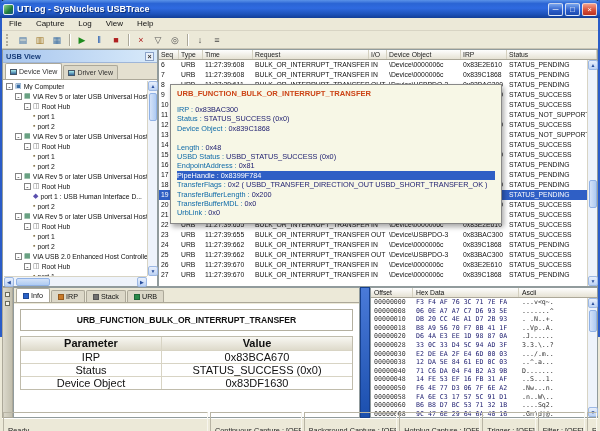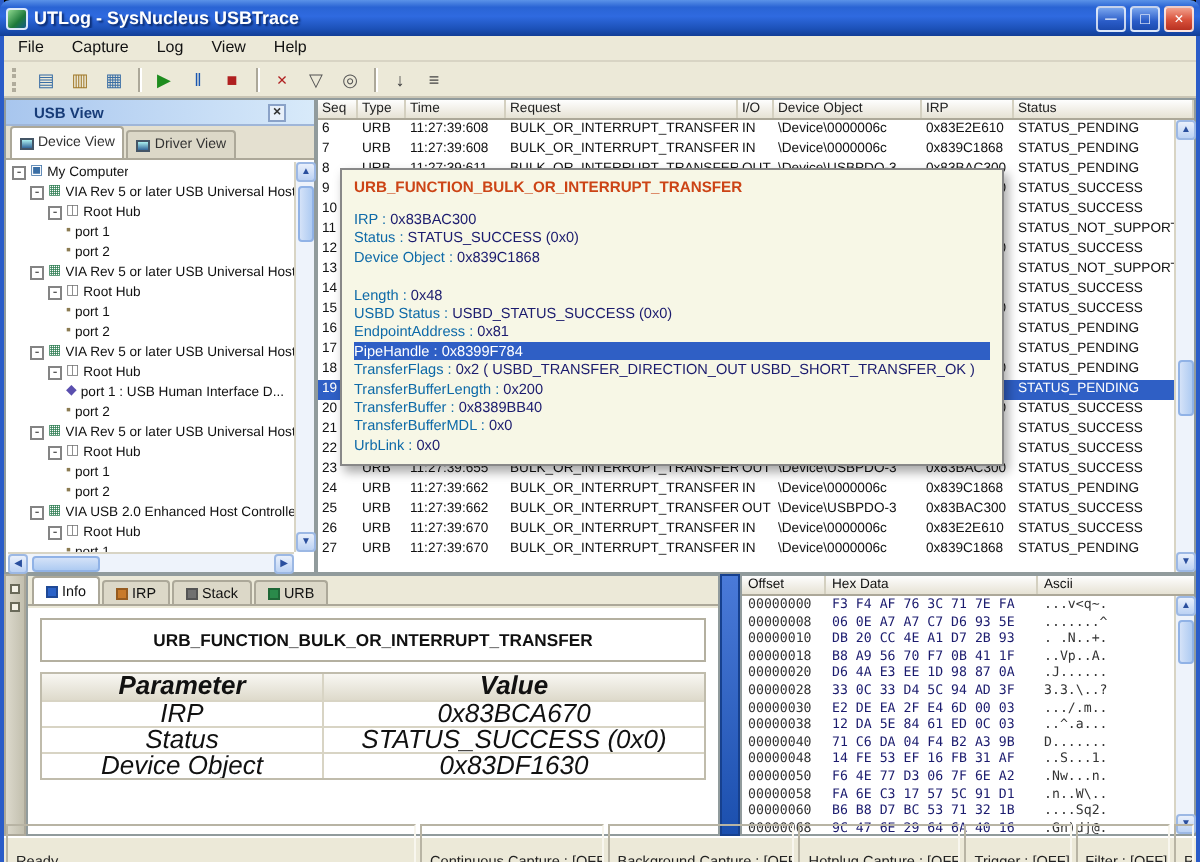--- a/index.html
+++ b/index.html
@@ -1,19 +1,19 @@
 <!DOCTYPE html>
 <html><head>
 <meta charset="utf-8">
 <style>
   * { margin:0; padding:0; box-sizing:border-box; }
   html,body { width:600px; height:431px; overflow:hidden; }
   body { font-family:"Liberation Sans", sans-serif; font-size:8px; color:#111; background:#ece9d8; }
 
-  .window { position:relative; width:600px; height:431px; background:#000000;
+  .window { position:relative; width:600px; height:337px; background:#000000;
             box-shadow: inset 2px 0 0 #2a5cc8, inset -2px 0 0 #2a5cc8, inset 0 -2px 0 #2a5cc8; }
 
   
   .titlebar { position:absolute; top:0; left:0; width:600px; height:18px;
     background:linear-gradient(180deg,#5b93e8 0%,#2a64d4 20%,#2f6ae0 45%,#1c51b8 80%,#123e96 100%);
     border-radius:5px 5px 0 0; display:flex; align-items:center; padding:0 3px; }
   .app-icon { width:11px; height:11px; margin-right:3px; border:1px solid #dce8fa; border-radius:2px;
     background:linear-gradient(135deg,#8fd98f,#1e7a3a 60%,#145a8a); }
   .title-text { color:#fff; font-weight:bold; font-size:9px; text-shadow:1px 1px 1px #0a2a6e; flex:1;
     white-space:nowrap; overflow:hidden; }
@@ -35,21 +35,21 @@
     font-size:9px; border:1px solid transparent; border-radius:2px; }
   .tb-sep { width:1px; height:12px; background:#aca899; margin:0 3px; box-shadow:1px 0 0 #fff; }
 
   
   .main { position:absolute; top:49px; left:2px; right:2px; height:238px; }
 
   
   .usbview { position:absolute; left:0; top:0; width:156px; height:238px;
     border:1px solid #919b9c; background:#fff; }
   .panel-caption { height:13px; display:flex; align-items:center; justify-content:space-between;
-    padding:0 14px; font-size:7.5px; font-weight:bold; color:#173c78;
+    padding:0 3px; font-size:7.5px; font-weight:bold; color:#173c78;
     background:linear-gradient(90deg,#a8c6ee,#d8eafA); border-bottom:1px solid #9fb6d8; }
   .cap-close { width:9px; height:9px; line-height:8px; text-align:center; border:1px solid #8aa2c8;
     background:#e8f0fa; color:#333; font-size:7px; }
   .view-tabs { height:17px; background:#e4e0d0; display:flex; align-items:flex-end; padding-left:2px;
     border-bottom:1px solid #aca899; }
   .vtab { display:inline-flex; align-items:center; gap:2px; height:14px; padding:0 4px;
     border:1px solid #aca899; border-bottom:none; background:#dcd8c8; font-size:7px;
     margin-right:1px; border-radius:2px 2px 0 0; color:#333; }
   .vtab.active { background:#fff; height:16px; }
   .vtab-icon { width:7px; height:6px; border:1px solid #456; background:linear-gradient(#aee,#369); }
@@ -120,21 +120,21 @@
     border-bottom:1px solid #aca899; }
   .dtab { display:inline-flex; align-items:center; gap:2px; height:12px; padding:0 6px;
     border:1px solid #aca899; border-bottom:none; background:#dcd8c8; margin-right:1px;
     font-size:7.2px; border-radius:2px 2px 0 0; }
   .dtab.active { background:#fff; height:14px; }
   .dtab-icon { width:6px; height:6px; display:inline-block; border:1px solid rgba(0,0,0,.25); }
   .detail-content { position:absolute; top:16px; left:0; right:0; bottom:0; background:#fff; }
   .detail-title-box { margin:5px 6px 5px; border:1px solid #b4b0a0; height:22px; display:flex;
     align-items:center; justify-content:center; font-weight:bold; font-size:8.6px; color:#111; }
   .detail-table { margin:0 6px; border:1px solid #c0bcac; }
-  .trow { display:flex; height:13px; line-height:12px; border-top:1px solid #d8d4c4; font-size:13px;font-style:italic; }
+  .trow { display:flex; height:13px; line-height:12px; border-top:1px solid #d8d4c4; font-size:11px; }
   .trow:first-child { border-top:none; }
   .trow.thead { background:linear-gradient(#f8f7f2,#dedacb); font-weight:bold; }
   .tcell { flex:1; text-align:center; border-left:1px solid #d8d4c4; overflow:hidden; }
   .tcell:first-child { border-left:none; flex:0 0 140px; }
 
   .hexpanel { position:absolute; left:368px; right:0; top:0; height:131px;
     border:1px solid #919b9c; background:#fff; }
   .hex-header { height:10px; display:flex; background:linear-gradient(#fefefe,#e6e2d4);
     border-bottom:1px solid #aca899; font-size:6.8px; line-height:9px; }
   .hh0 { flex:0 0 42px; padding-left:3px; border-right:1px solid #d4d0c0; }
@@ -565,21 +565,20 @@
         <div class="pline"><span class="plabel">IRP : </span><span class="pvalue">0x83BAC300</span></div>
         <div class="pline"><span class="plabel">Status : </span><span class="pvalue">STATUS_SUCCESS (0x0)</span></div>
         <div class="pline"><span class="plabel">Device Object : </span><span class="pvalue">0x839C1868</span></div>
         <div class="pline"></div>
         <div class="pline"><span class="plabel">Length : </span><span class="pvalue">0x48</span></div>
         <div class="pline"><span class="plabel">USBD Status : </span><span class="pvalue">USBD_STATUS_SUCCESS (0x0)</span></div>
         <div class="pline"><span class="plabel">EndpointAddress : </span><span class="pvalue">0x81</span></div>
         <div class="pline hl"><span class="plabel">PipeHandle : </span><span class="pvalue">0x8399F784</span></div>
         <div class="pline"><span class="plabel">TransferFlags : </span><span class="pvalue">0x2 ( USBD_TRANSFER_DIRECTION_OUT USBD_SHORT_TRANSFER_OK )</span></div>
         <div class="pline"><span class="plabel">TransferBufferLength : </span><span class="pvalue">0x200</span></div>
-        <div class="pline"><span class="plabel">TransferBuffer : </span><span class="pvalue">0x8389BB40</span></div>
         <div class="pline"><span class="plabel">TransferBufferMDL : </span><span class="pvalue">0x0</span></div>
         <div class="pline"><span class="plabel">UrbLink : </span><span class="pvalue">0x0</span></div>
       </div>
   </div>
 
   <div class="bottom">
     <div class="vstrip strip-left">
       <div class="pin"></div>
       <div class="pin"></div>
     </div>

